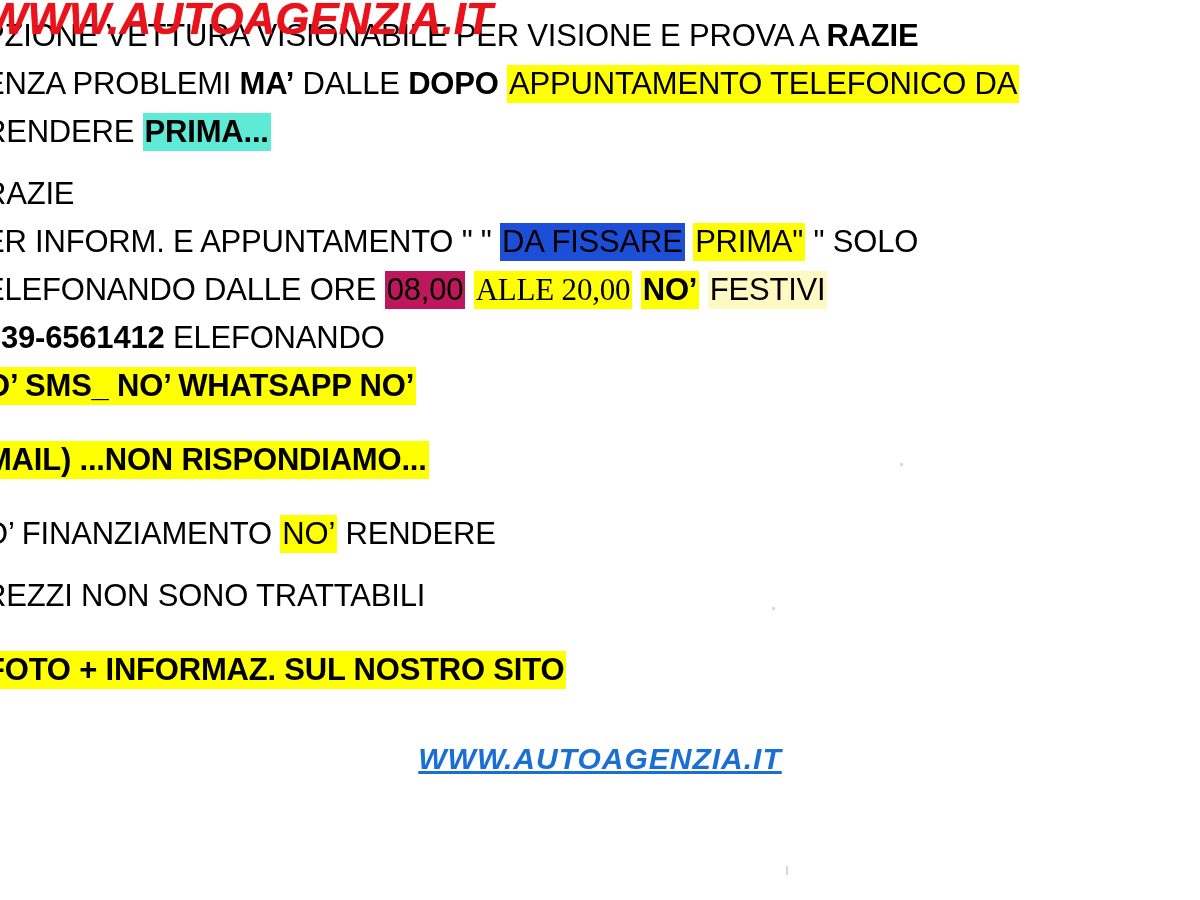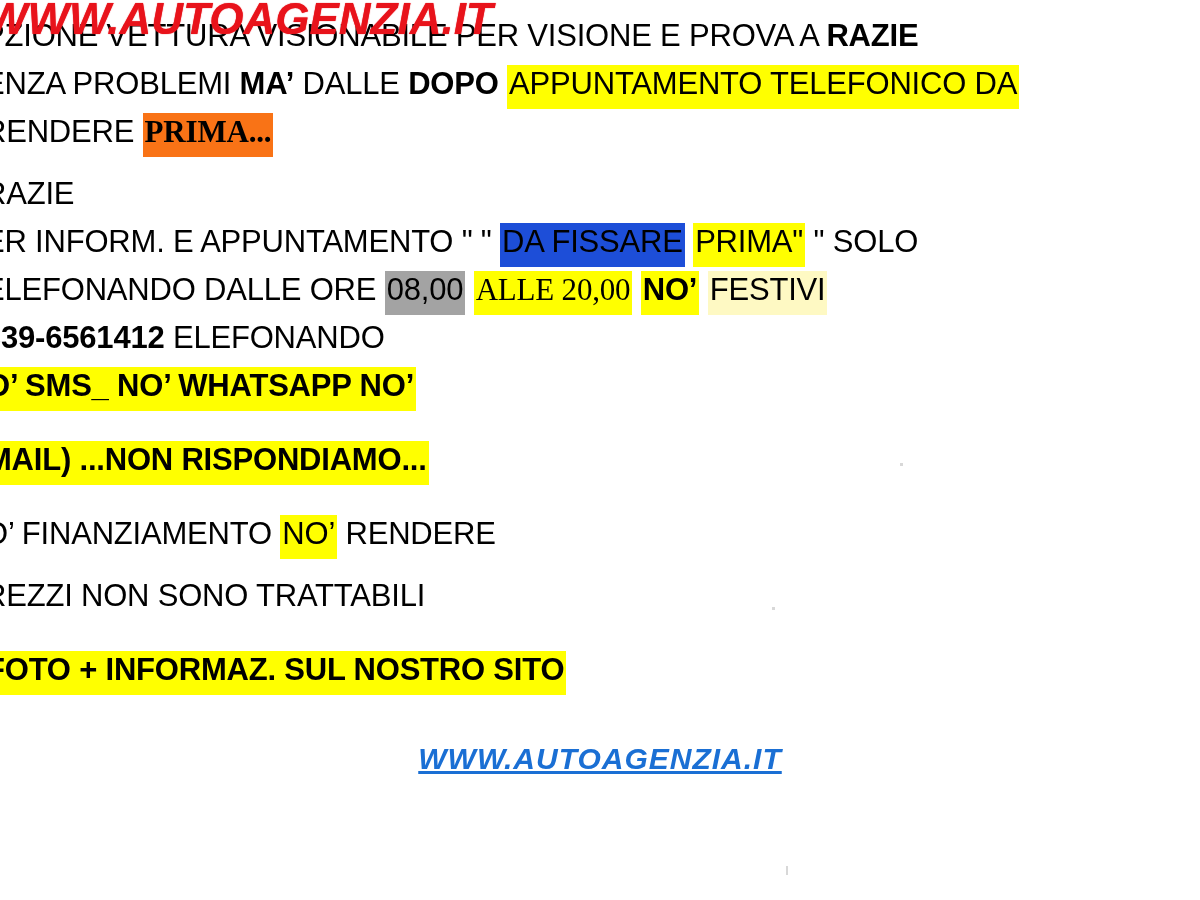--- a/index.html
+++ b/index.html
@@ -42,21 +42,21 @@
   .line {
     font-size: 31px;
     line-height: 48px;
     white-space: nowrap;
     padding-left: 6px;
     letter-spacing: -0.2px;
   }
   .b { font-weight: bold; }
   .hl {
     background: #ffff00;
-    padding: 1px 2px 8px 2px;
+    padding: 1px 2px 2px 2px;
   }
   .gap-sm { height: 14px; }
   .gap-md { height: 26px; }
 
   
   .linkwrap {
     position: absolute;
     top: 742px;
     left: 0;
     width: 1200px;
@@ -82,25 +82,25 @@
   }
 </style>
 </head>
 <body>
 
 <div class="watermark">WWW.AUTOAGENZIA.IT</div>
 
 <div class="doc" id="doc-body">
     <div class="line"><span>PZIONE VETTURA VISIONABILE PER VISIONE E PROVA A </span><span class="b">RAZIE</span></div>
     <div class="line"><span>ENZA PROBLEMI </span><span class="b">MA’</span><span> DALLE </span><span class="b">DOPO</span><span> </span><span class="hl" style="background: rgb(255, 255, 0);">APPUNTAMENTO TELEFONICO DA</span></div>
-    <div class="line"><span>RENDERE </span><span class="b hl" style="background: #f97316; font-family: Liberation Serif, serif;">PRIMA...</span></div>
+    <div class="line"><span>RENDERE </span><span class="b hl" style="background: #5eead4;">PRIMA...</span></div>
     <div class="gap-sm"></div>
     <div class="line"><span>RAZIE</span></div>
     <div class="line"><span>ER INFORM. E APPUNTAMENTO " " </span><span class="hl" style="background: #1d4ed8;">DA FISSARE</span><span> </span><span class="hl" style="background: rgb(255, 255, 0);">PRIMA"</span><span> " SOLO</span></div>
-    <div class="line"><span>ELEFONANDO DALLE ORE </span><span class="hl" style="background: #a3a3a3; margin-top: 48px;">08,00</span><span> </span><span class="hl" style="background: rgb(255, 255, 0); font-family: Liberation Serif, serif;">ALLE 20,00</span><span>  </span><span class="b hl" style="background: rgb(255, 255, 0);">NO’</span><span> </span><span class="hl" style="background: #fef9c3;">FESTIVI</span></div>
+    <div class="line"><span>ELEFONANDO DALLE ORE </span><span class="hl" style="background: #be185d; margin-top: 48px;">08,00</span><span> </span><span class="hl" style="background: rgb(255, 255, 0); font-family: Liberation Serif, serif;">ALLE 20,00</span><span>  </span><span class="b hl" style="background: rgb(255, 255, 0);">NO’</span><span> </span><span class="hl" style="background: #fef9c3;">FESTIVI</span></div>
     <div class="line"><span class="b"> 339-6561412</span><span> ELEFONANDO</span></div>
     <div class="line"><span class="b hl" style="background: rgb(255, 255, 0);">O’ SMS_ NO’ WHATSAPP NO’</span></div>
     <div class="gap-md"></div>
     <div class="line"><span class="b hl" style="background: rgb(255, 255, 0);">MAIL) ...NON RISPONDIAMO...</span></div>
     <div class="gap-md"></div>
     <div class="line"><span>O’ FINANZIAMENTO </span><span class="hl" style="background: rgb(255, 255, 0);">NO’</span><span> RENDERE</span></div>
     <div class="gap-sm"></div>
     <div class="line"><span>REZZI NON SONO TRATTABILI</span></div>
     <div class="gap-md"></div>
     <div class="line"><span class="b hl" style="background: rgb(255, 255, 0);">FOTO + INFORMAZ. SUL NOSTRO SITO</span></div>

